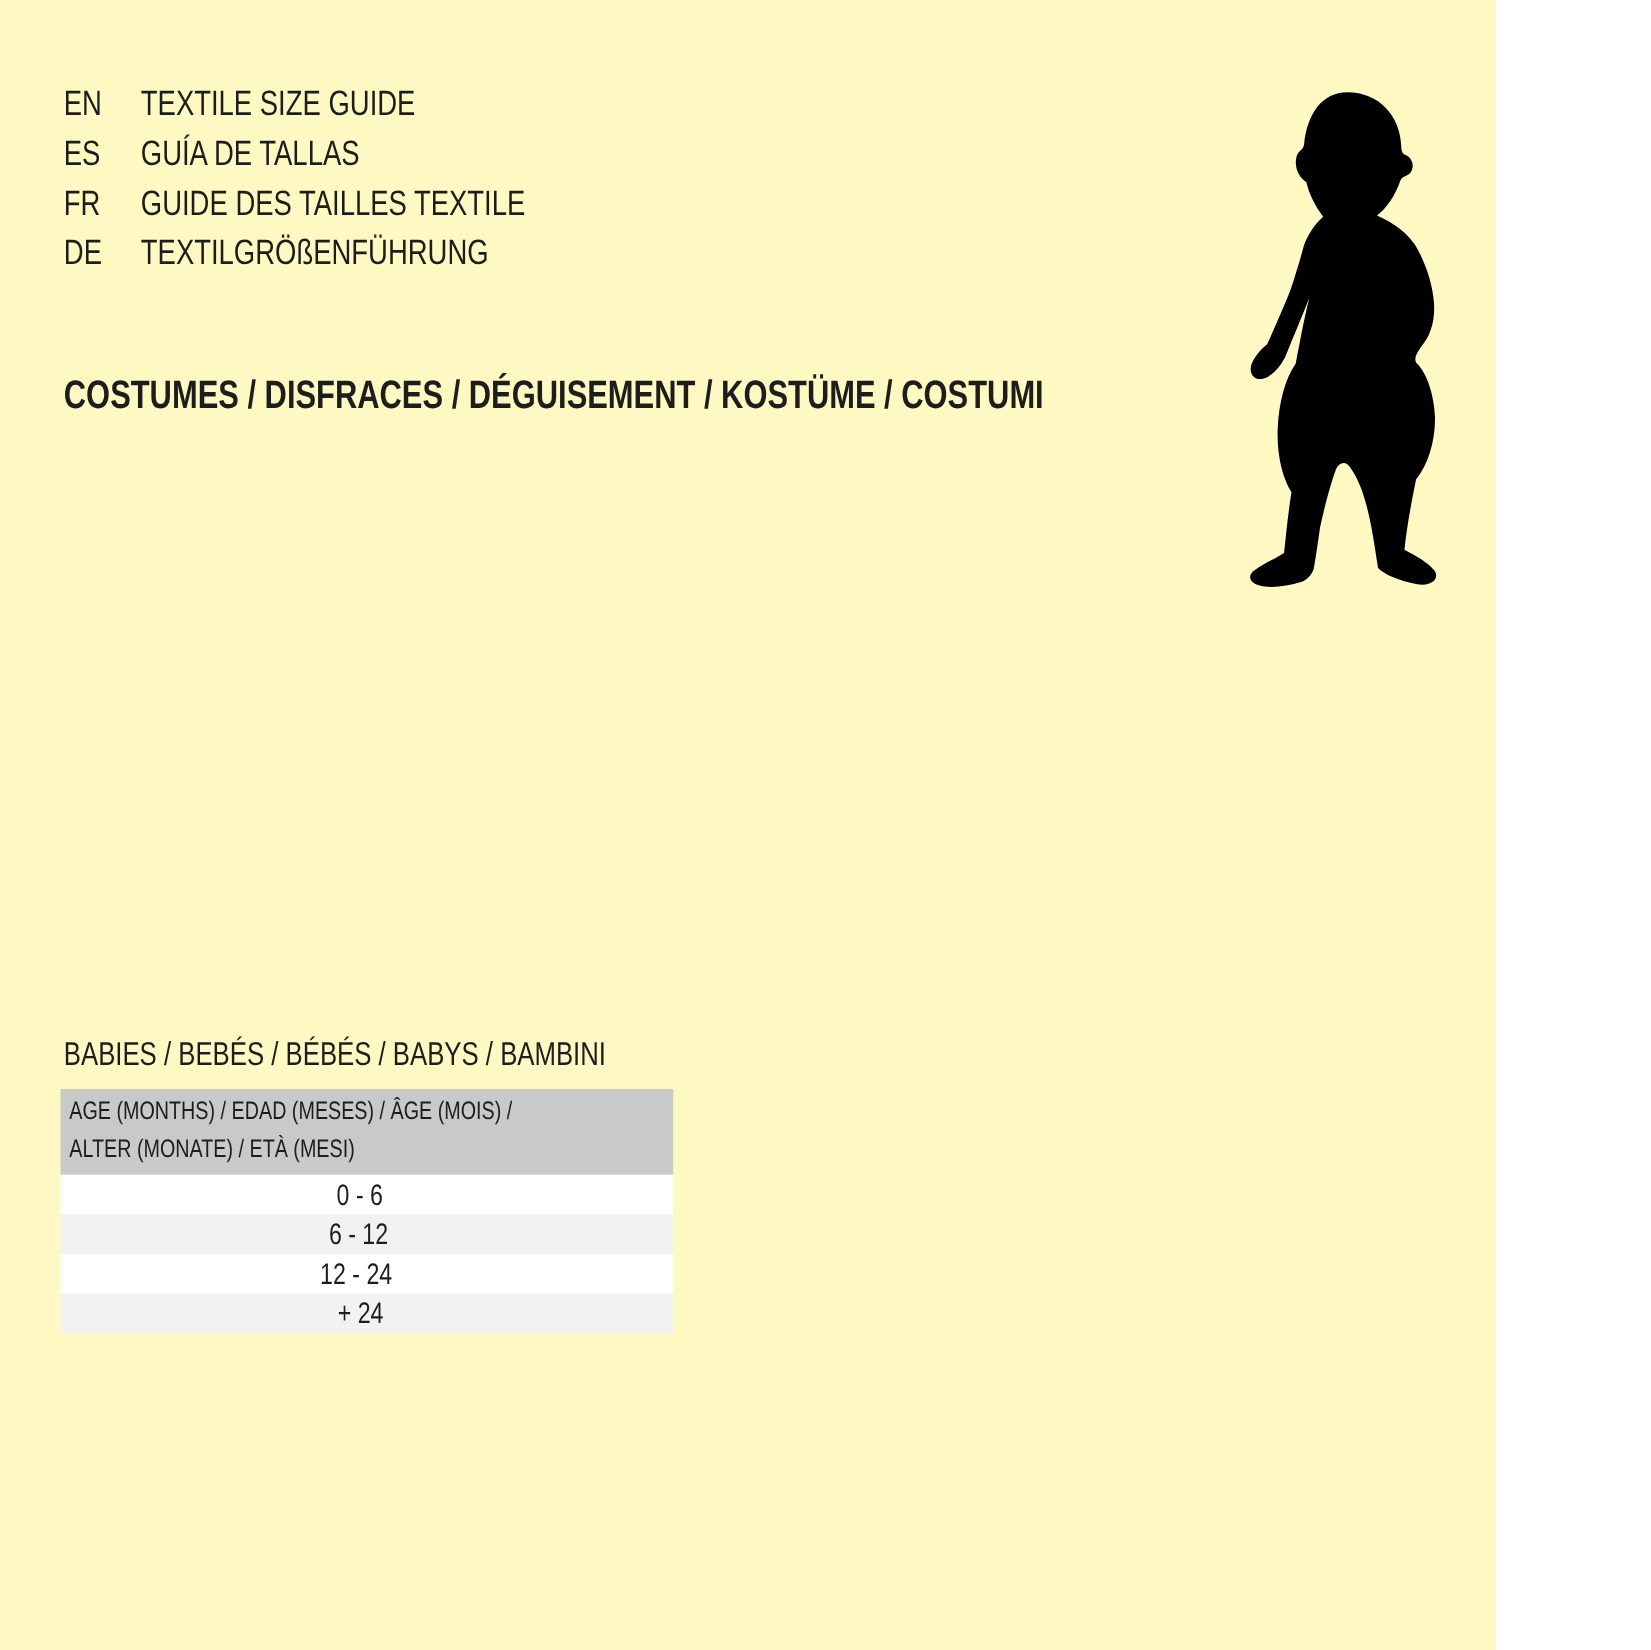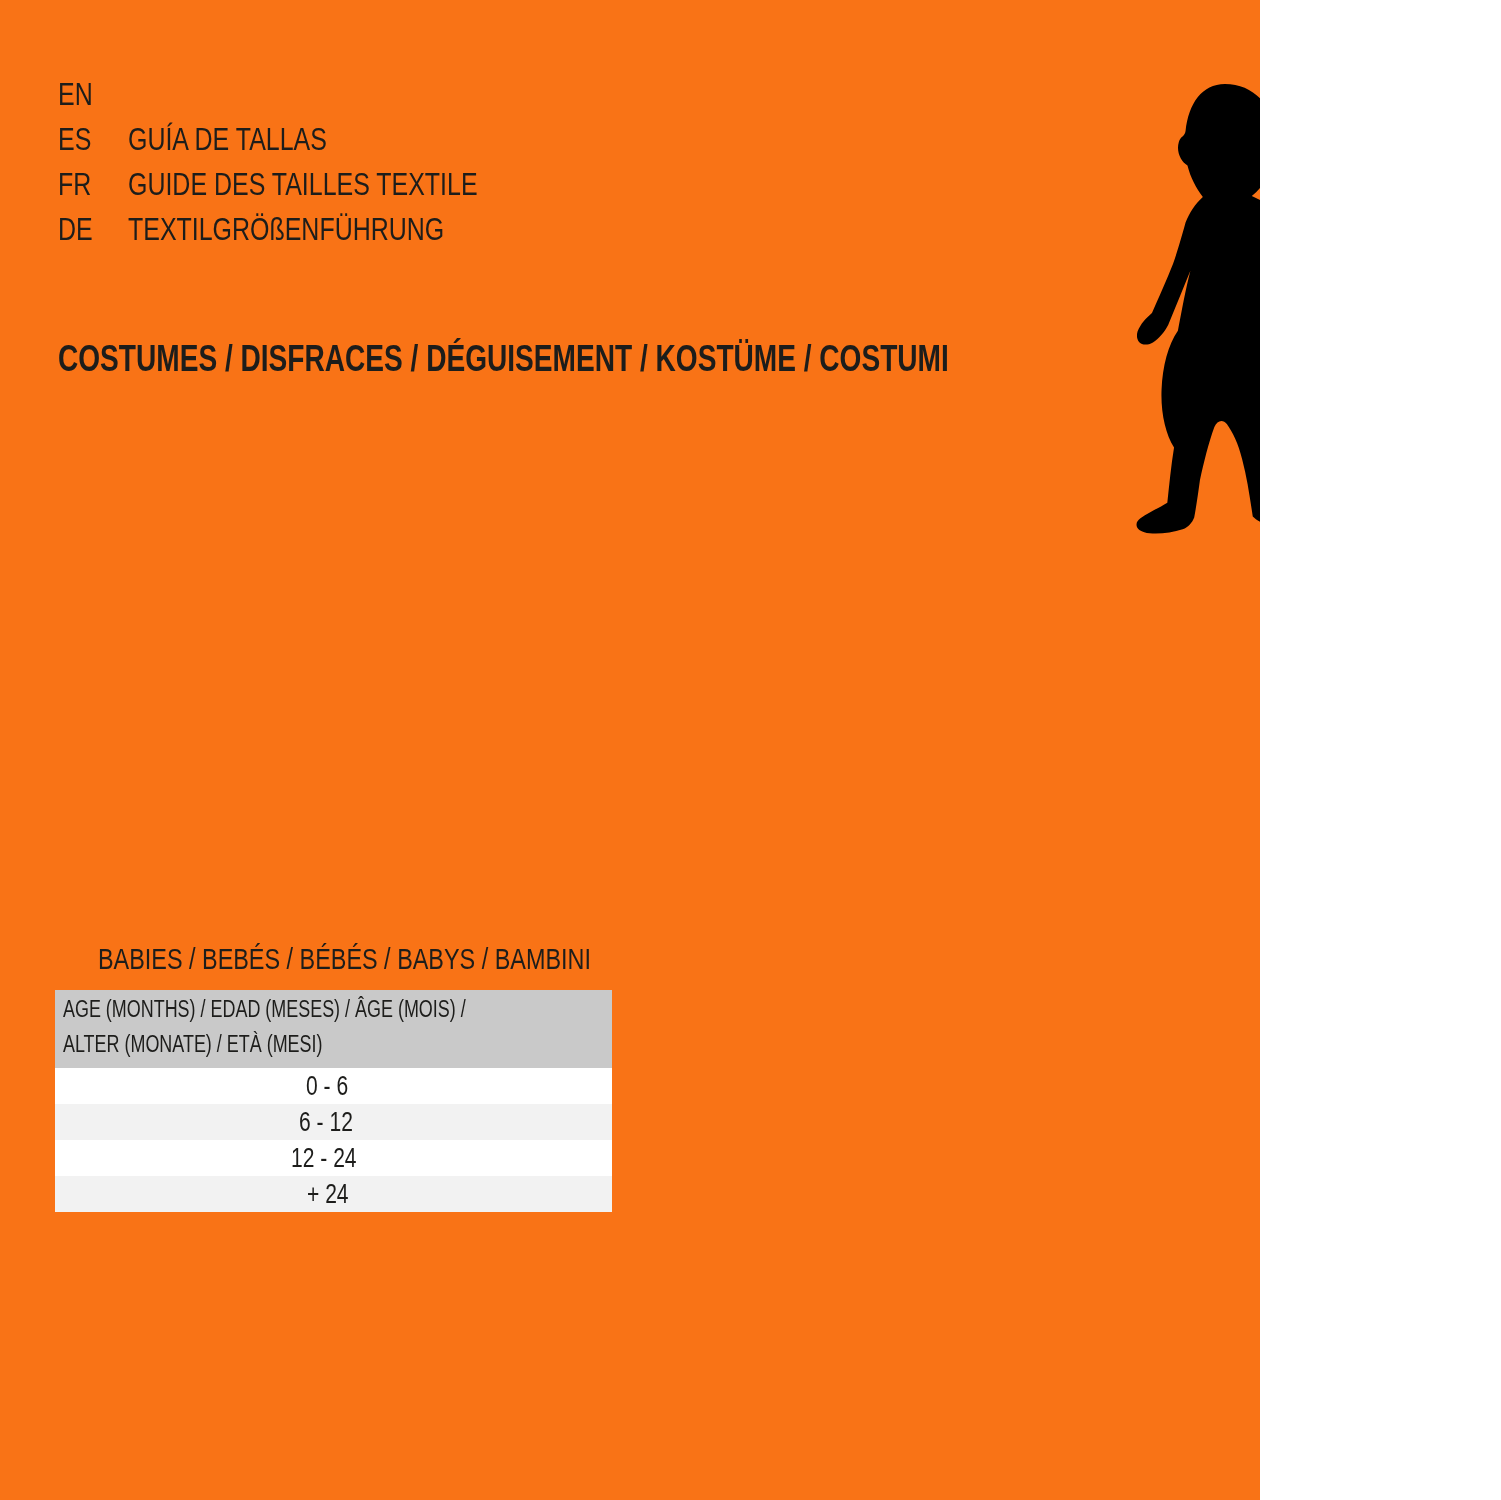--- a/index.html
+++ b/index.html
@@ -1,21 +1,21 @@
 <!DOCTYPE html>
 <html><head>
 <meta charset="utf-8">
 <style>
   html, body { margin: 0; padding: 0; }
   body { font-family: "Liberation Sans", sans-serif; }
   .page {
     position: relative;
-    width: 1260px;
+    width: 1360px;
     height: 1500px;
-    background: #f97316;
+    background: #fef9c3;
     color: #1d1d1b;
     overflow: hidden;
   }
   
   .cond {
     display: inline-block;
     transform: scaleX(0.78);
     transform-origin: 0 50%;
     white-space: nowrap;
   }
@@ -23,21 +23,21 @@
   .lang-row { display: flex; align-items: center; height: 45px; font-size: 32px; }
   .lang-code { width: 70px; flex: 0 0 70px; }
   .category-line {
     position: absolute; left: 58px; top: 336px;
     font-size: 36px; font-weight: 700; line-height: 45px; text-align: center;
   }
   .figure-wrap { position: absolute; left: 1127px; top: 78px; width: 192px; height: 462px; }
   .figure-wrap svg { display: block; width: 100%; height: 100%; }
   .section-title {
     position: absolute; left: 58px; top: 940px;
-    font-size: 30px; line-height: 38px; margin-left: 40px;
+    font-size: 30px; line-height: 38px;
   }
   .size-table { position: absolute; left: 55px; top: 990px; width: 557px; }
   .thead {
     background: #c9c9c9;
     padding: 2px 8px 6px 8px;
     font-size: 23px;
   }
   .thead-line { display: block; line-height: 35px; }
   .trow {
     height: 36px; line-height: 36px;
@@ -49,20 +49,21 @@
   .trow.alt { background: #f2f2f2; }
 </style>
 </head>
 <body>
 
 <div class="page">
 
   <div class="lang-list">
     <div class="lang-row">
       <span class="lang-code"><span class="cond">EN</span></span>
+      <span class="lang-title"><span class="cond">TEXTILE SIZE GUIDE</span></span>
     </div>
     <div class="lang-row">
       <span class="lang-code"><span class="cond">ES</span></span>
       <span class="lang-title"><span class="cond">GUÍA DE TALLAS</span></span>
     </div>
     <div class="lang-row">
       <span class="lang-code"><span class="cond">FR</span></span>
       <span class="lang-title"><span class="cond">GUIDE DES TAILLES TEXTILE</span></span>
     </div>
     <div class="lang-row">

